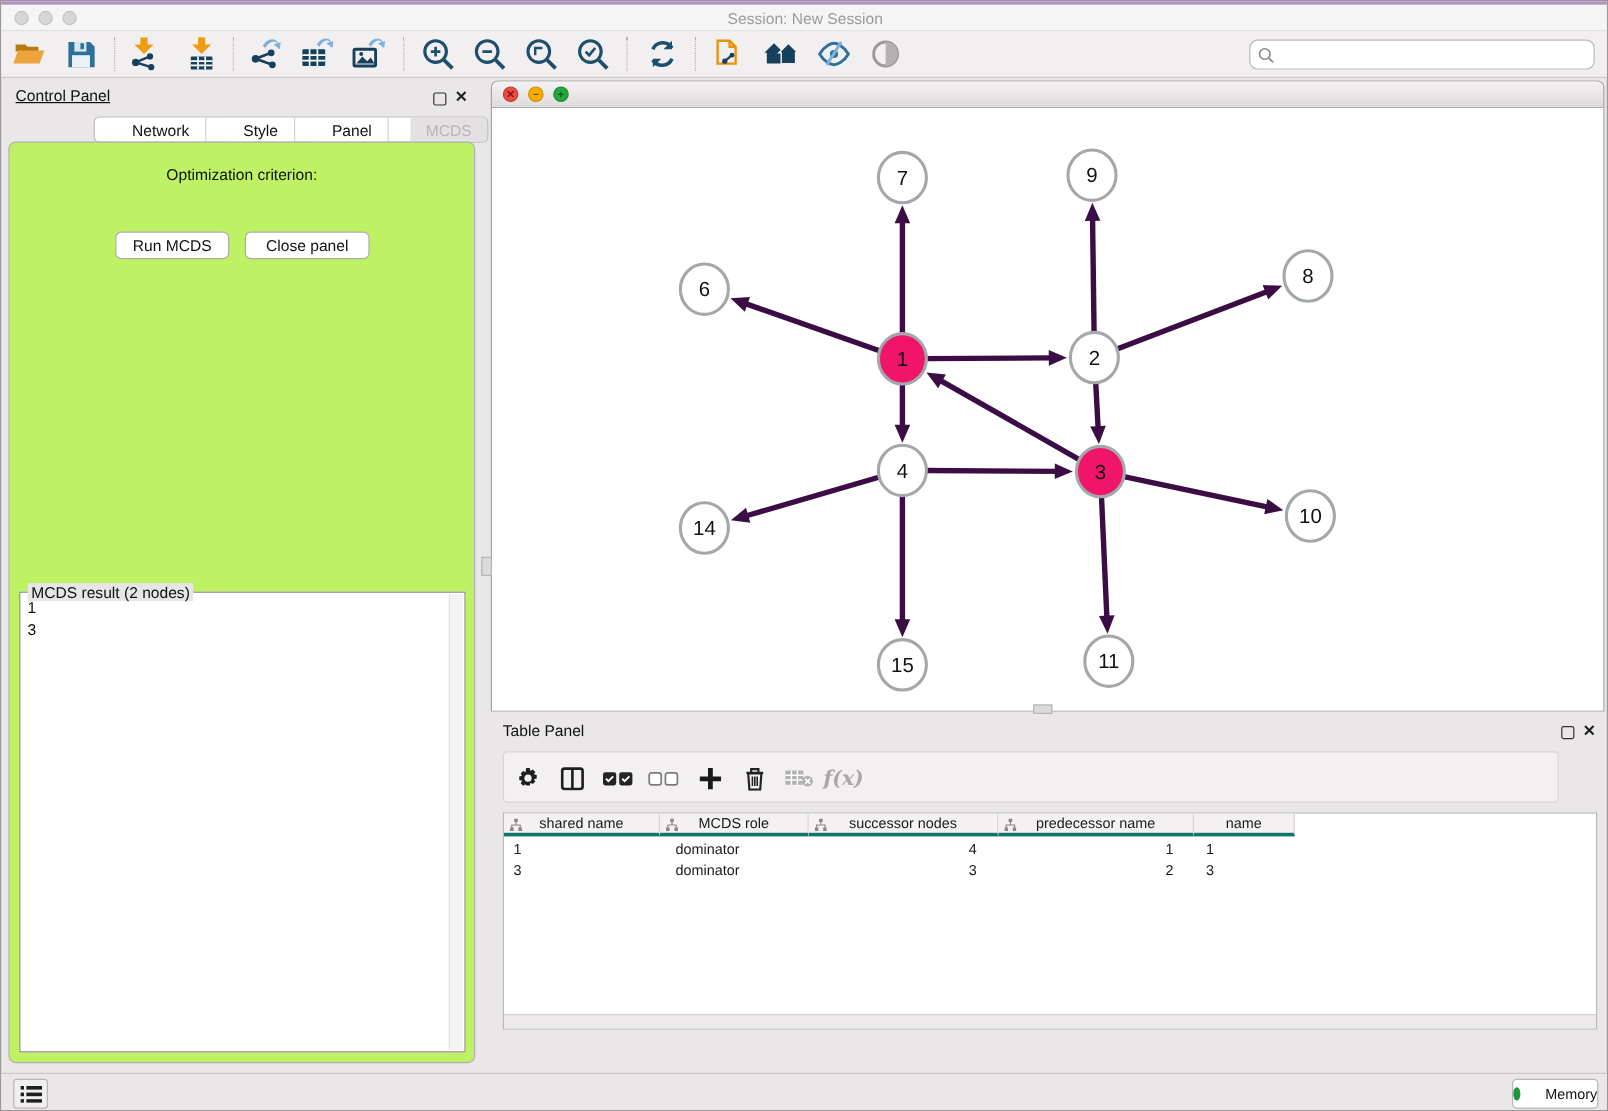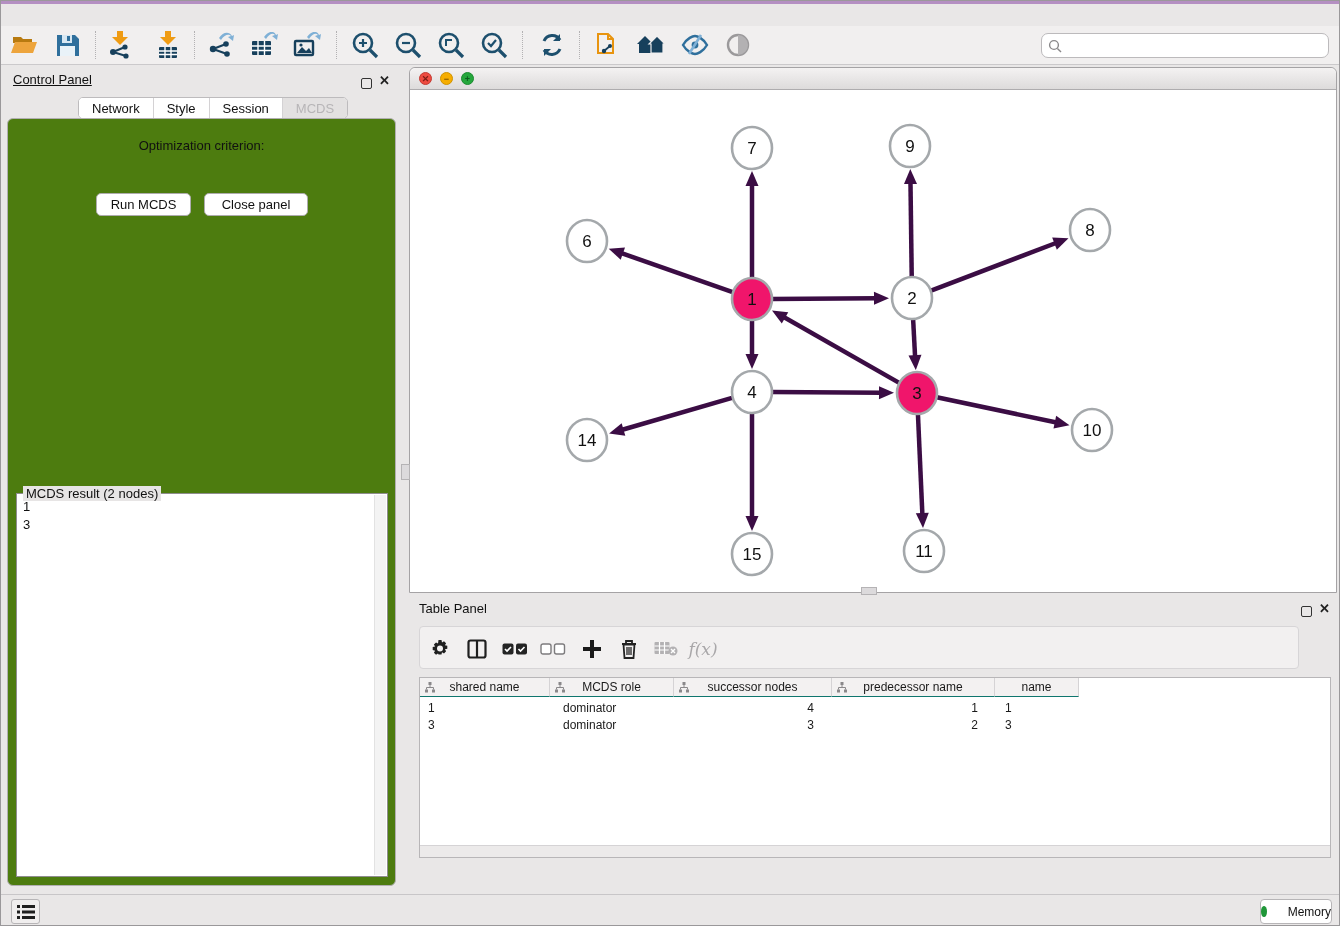--- a/index.html
+++ b/index.html
@@ -26,25 +26,25 @@
                display:flex; align-items:center; padding-left:6px; }
   .searchbox input { border:none; outline:none; flex:1; font-size:13px; background:transparent; }
 
   
   .cp-title { left:12px; top:71px; font-size:13px; color:#111;text-decoration:underline; }
   .float-ic { width:11px; height:11px; border:1.5px solid #333; border-radius:2px; display:inline-block; }
   .close-ic { font-size:13px; font-weight:bold; color:#222; line-height:11px; }
   .seg { display:flex; border:1px solid #bdbbbd; border-radius:5px; overflow:hidden;
          background:#fff; height:22px; }
   .seg .tab { border-right:1px solid #d4d2d4; background:#fff; color:#111;
-              font-size:13px; padding:2px 13px; line-height:17px; white-space:nowrap; }
+              font-size:13px; padding:2px 13px; line-height:17px; white-space:nowrap;margin-left:18px; }
   .seg .tab:last-child { border-right:none; }
   .seg .tab.active { background:#e3e1e1; color:#b7b5b7; }
   .ctabs { left:77px; top:96px; }
-  .cpanel { left:6px; top:117px; width:389px; height:768px; background:#4d7c0f;
+  .cpanel { left:6px; top:117px; width:389px; height:768px; background:#bef264;
             border:1px solid #b1afb1; border-radius:6px; }
   .opt-label { position:absolute; top:19px; width:100%; text-align:center; font-size:13px; color:#111; }
   .selectbox { position:absolute; left:38px; top:41px; width:312px; height:24px; background:#fff;
                border:1px solid #aeacae; border-radius:5px; display:flex; align-items:center;
                font-size:13px; padding-left:10px; color:#111; }
   .stepper { position:absolute; right:8px; top:1px; font-size:9px; color:#555; line-height:10px;
              display:flex; flex-direction:column; align-items:center; }
   .pbtn { position:absolute; height:23px; background:#fff; border:1px solid #aeacae;
           border-radius:5px; font-size:13px; color:#111; display:flex; align-items:center;
           justify-content:center; }
@@ -68,29 +68,29 @@
   .net-title { position:absolute; top:3px; width:100%; text-align:center; font-size:13px; color:#1a1a1a; }
   .canvas { position:absolute; left:0; top:22px; width:926px; height:502px; background:#fff; overflow:hidden; }
   .v-grip { left:400px; top:463px; width:9px; height:16px; background:#dcdadc;
             border:1px solid #b5b3b5; }
   .h-grip { left:860px; top:586px; width:16px; height:8px; background:#dcdadc;
             border:1px solid #b5b3b5; }
 
   
   .tp-title { left:418px; top:600px; font-size:13px; color:#111; }
   .tp-toolbar { left:418px; top:625px; width:880px; height:43px; background:#f2f0f0;
-                border:1px solid #d7d5d7; border-radius:4px; }
+                border:1px solid #d7d5d7; border-radius:4px;font-weight:bold; }
   .tpicon { position:absolute; top:7px; width:30px; height:30px; display:flex;
             align-items:center; justify-content:center; }
   .fx { font-family:"DejaVu Serif",serif; font-style:italic; font-size:17px; color:#a9a7a9; }
   .tbl { left:418px; top:676px; width:912px; height:181px; background:#fff;
          border:1px solid #b8b6b8; }
   .thead { position:absolute; left:0; top:0; height:19px; display:flex; }
   .th { position:relative; height:19px; background:#f3f1f1; border-right:1px solid #d5d3d5;
-        border-bottom:1px solid #0f766e; font-size:12px; color:#1a1a1a;
+        border-bottom:3px solid #0f766e; font-size:12px; color:#1a1a1a;
         display:flex; align-items:center; justify-content:center; }
   .th svg { position:absolute; left:5px; top:4px; }
   .trow { position:absolute; left:0; height:17px; width:100%; display:flex; font-size:12px; color:#1a1a1a; }
   .td { height:17px; display:flex; align-items:center; }
   .hscroll { position:absolute; left:0; bottom:0; width:100%; height:12px; background:#eceaea;
              border-top:1px solid #d5d3d5; }
   .btabs { left:693px; top:865px; }
 
   
   .statusbar { left:0; top:893px; width:1340px; height:33px; background:#e9e7e7;
@@ -101,20 +101,26 @@
             border:1px solid #b7b5b7; border-radius:4px; display:flex; align-items:center;
             justify-content:center; gap:21px; font-size:12px; color:#111; }
   .memdot { width:10px; height:11px; border-radius:50%; background:#1f9638; }
 </style>
 </head>
 <body>
 
 <div class="app">
 
   <div class="abs" style="left:0;top:0;width:1340px;height:3px;background:#b48fc2;"></div>
+  <div class="abs titlebar">
+    <span class="tl-dot" style="left:11px"></span>
+    <span class="tl-dot" style="left:31px"></span>
+    <span class="tl-dot" style="left:51px"></span>
+    <div class="win-title">Session: New Session</div>
+  </div>
 
   <div class="abs toolbar">
     <span class="ticon" style="left:8px">
       <svg width="26" height="22" viewBox="0 0 26 22">
           <path d="M2 3h8l2 2h9v4H2z" fill="#b87a10"></path>
           <path d="M0 19 4 8h22l-4 11z" fill="#eda43c"></path>
         </svg>
     </span>
     <span class="ticon" style="left:51px">
       <svg width="23" height="23" viewBox="0 0 23 23">
@@ -248,21 +254,21 @@
     </div>
   </div>
 
   <div class="abs cp-title">Control Panel</div>
   <span class="abs" style="left:360px;top:74px"><span class="float-ic"></span></span>
   <span class="abs close-ic" style="left:378px;top:74px">✕</span>
 
   <div class="abs seg ctabs">
     <div class="tab">Network</div>
     <div class="tab">Style</div>
-    <div class="tab">Session</div>
+    <div class="tab">Panel</div>
     <div class="tab active">MCDS</div>
   </div>
 
   <div class="abs cpanel">
     <div class="opt-label">Optimization criterion:</div>
     <div class="pbtn" style="left:88px;top:74px;width:95px">Run MCDS</div>
     <div class="pbtn" style="left:196px;top:74px;width:104px">Close panel</div>
 
     <div class="mcds-group">
       <div class="mcds-legend">MCDS result (2 nodes)</div>

